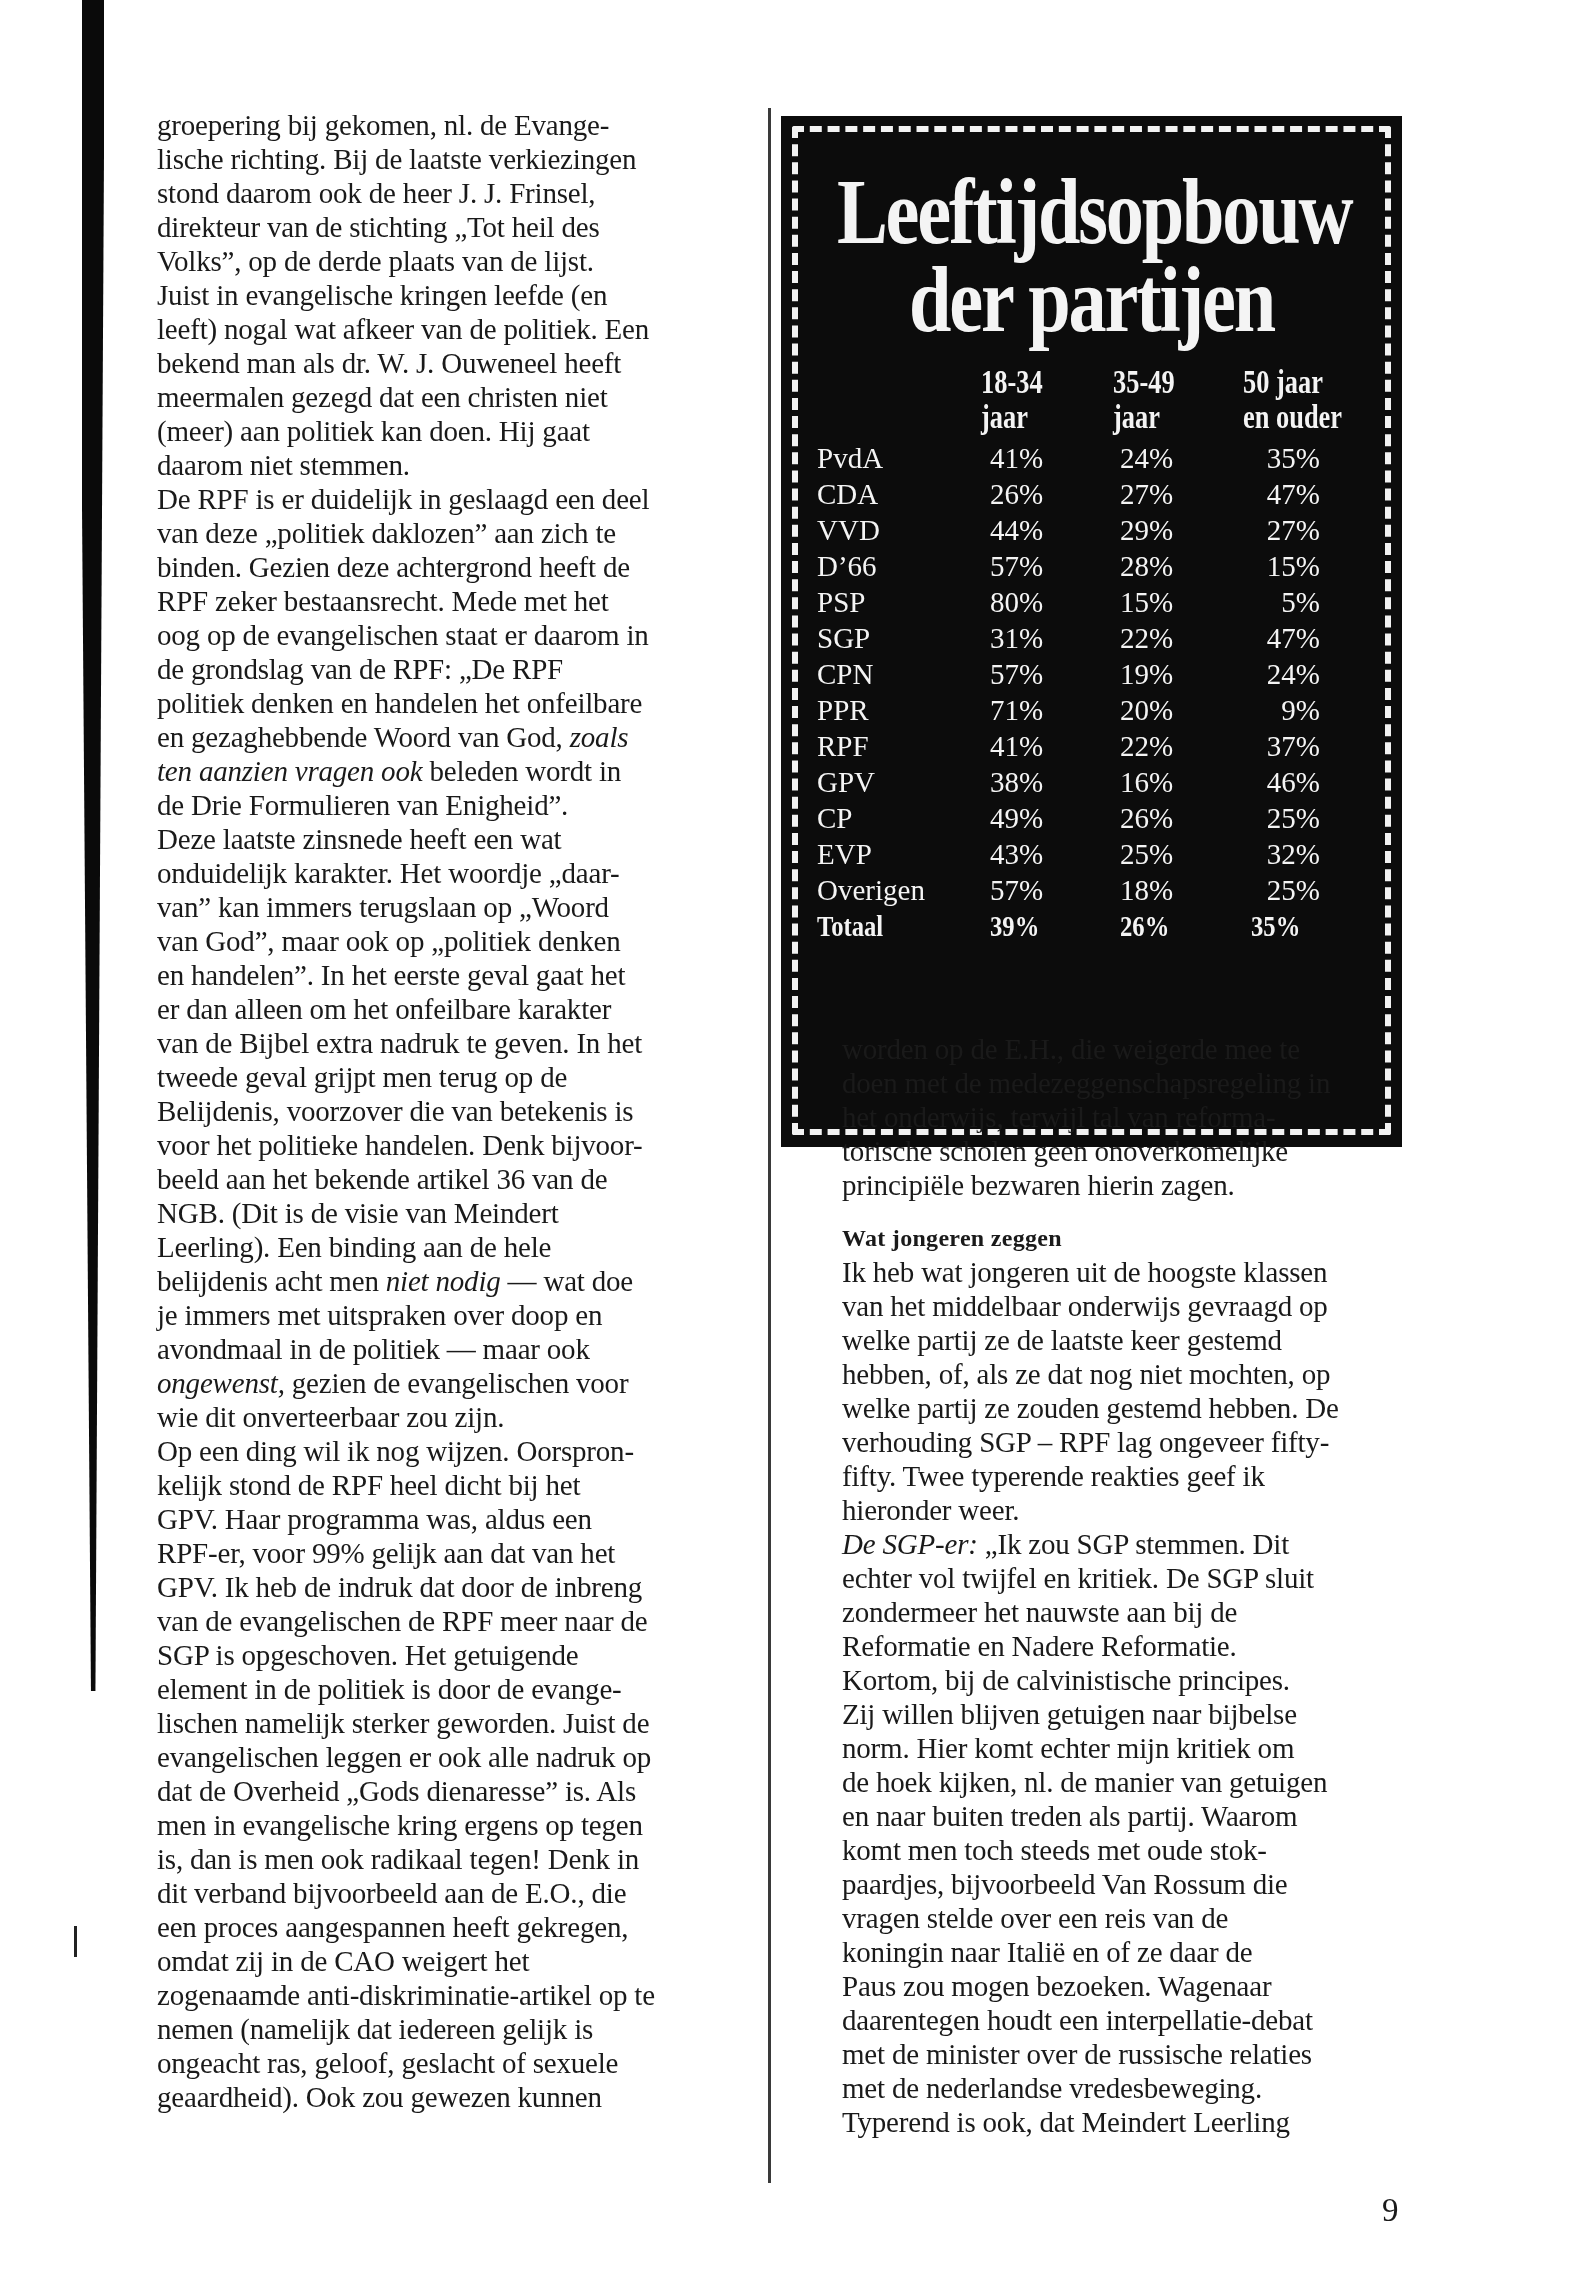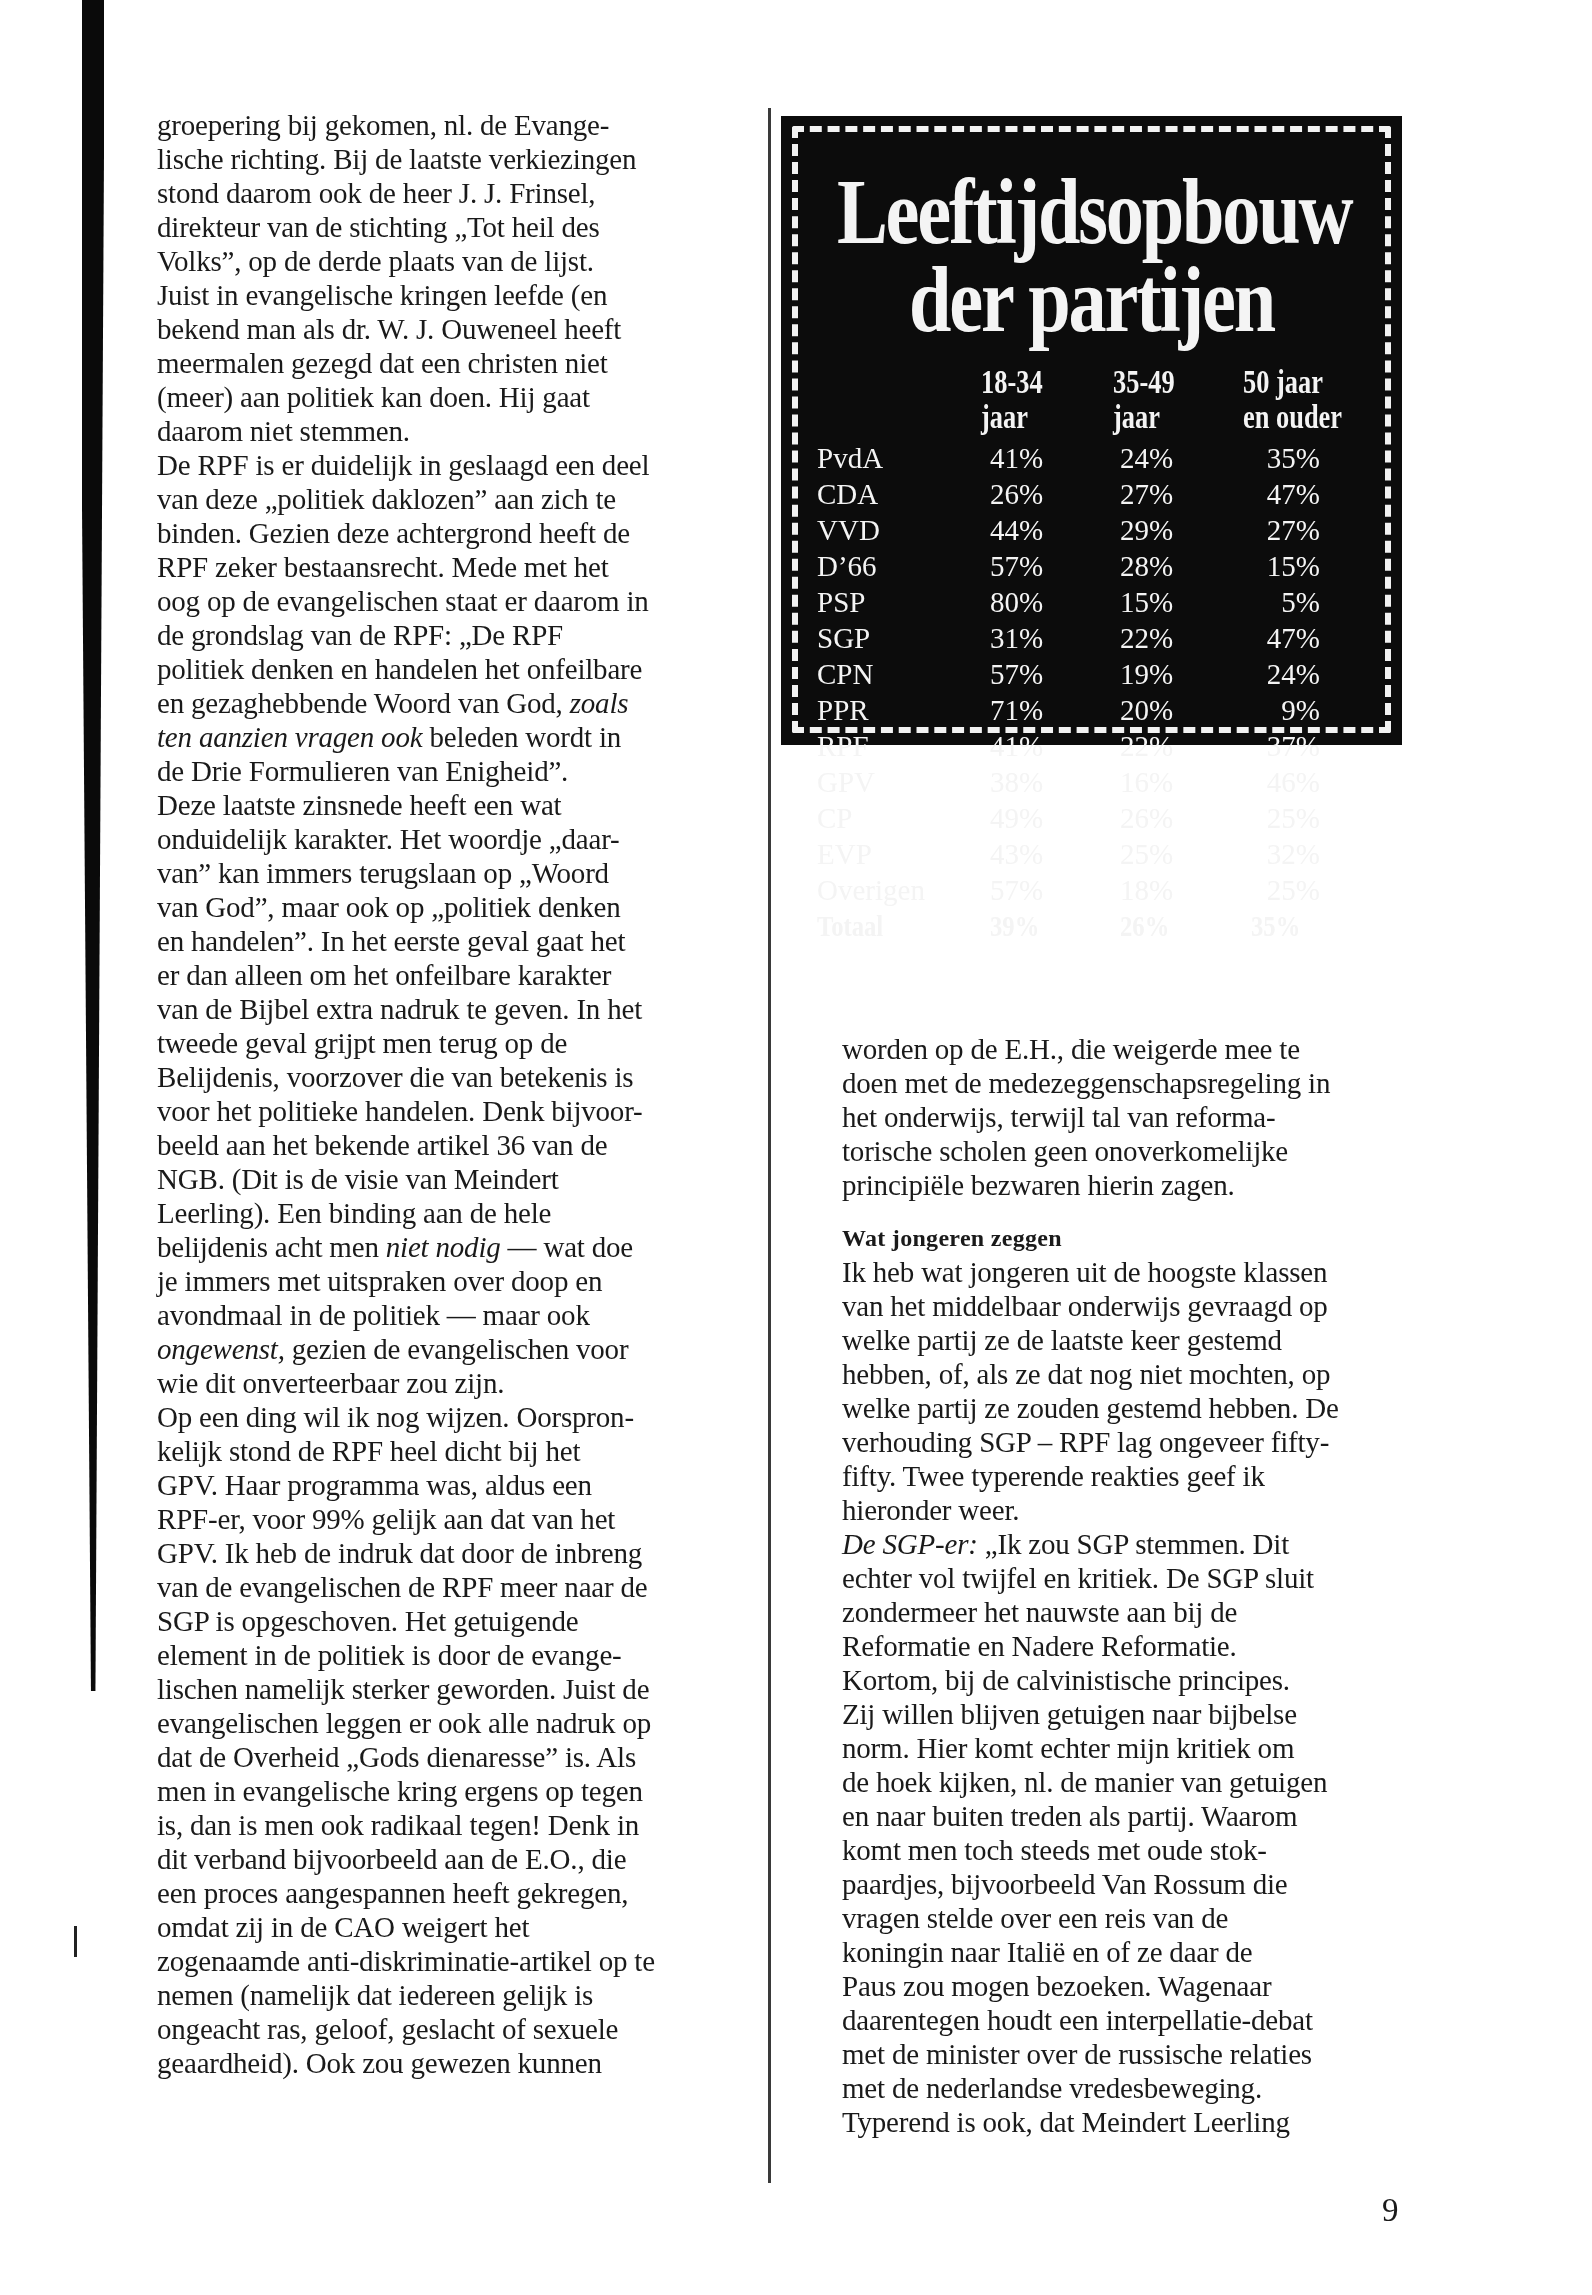--- a/index.html
+++ b/index.html
@@ -18,21 +18,21 @@
 
   .col { position:absolute; font-size:29px; line-height:34px; letter-spacing:-0.2px; }
   .col .ln { display:block; white-space:nowrap; transform-origin:left center; }
   .col-left { left:145px; top:108px; width:613px;margin-left:12px; }
   .col-right { left:842px; top:1032px; width:604px; }
   .col .gap { display:block; height:19px; }
   .col .subhead { font-weight:bold; font-size:24px; letter-spacing:0.3px; }
   em { font-style:italic; }
 
   .table-box {
-    position:absolute; left:781px; top:116px; width:621px; height:629px;
+    position:absolute; left:781px; top:116px; width:621px; height:1031px;
     background:#0c0c0c; color:#f4f4f4; box-sizing:border-box;
   }
   .dash-frame {
     position:absolute; left:11.2px; top:10.4px; right:11.2px; bottom:12px;
     border:6px dashed #f2f2f2; border-radius:2.6px;
   }
   .table-title {
     position:absolute; left:0; width:100%; text-align:center;
     font-weight:bold; font-size:93px; line-height:91px; letter-spacing:-2.6px;
     transform:scaleX(0.82); transform-origin:center;
@@ -60,20 +60,21 @@
 <div class="margin-mark"></div>
 <div class="col-divider"></div>
 
 <div class="col col-left">
   <span class="ln">groepering bij gekomen, nl. de Evange-</span>
   <span class="ln">lische richting. Bij de laatste verkiezingen</span>
   <span class="ln">stond daarom ook de heer J. J. Frinsel,</span>
   <span class="ln">direkteur van de stichting „Tot heil des</span>
   <span class="ln">Volks”, op de derde plaats van de lijst.</span>
   <span class="ln">Juist in evangelische kringen leefde (en</span>
+  <span class="ln">leeft) nogal wat afkeer van de politiek. Een</span>
   <span class="ln">bekend man als dr. W. J. Ouweneel heeft</span>
   <span class="ln">meermalen gezegd dat een christen niet</span>
   <span class="ln">(meer) aan politiek kan doen. Hij gaat</span>
   <span class="ln">daarom niet stemmen.</span>
   <span class="ln">De RPF is er duidelijk in geslaagd een deel</span>
   <span class="ln">van deze „politiek daklozen” aan zich te</span>
   <span class="ln">binden. Gezien deze achtergrond heeft de</span>
   <span class="ln">RPF zeker bestaansrecht. Mede met het</span>
   <span class="ln">oog op de evangelischen staat er daarom in</span>
   <span class="ln">de grondslag van de RPF: „De RPF</span>

